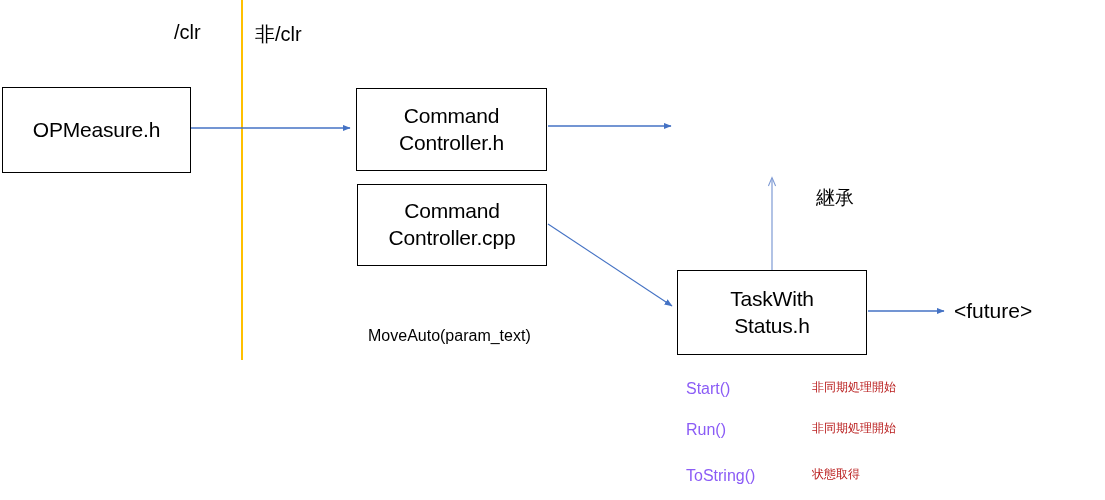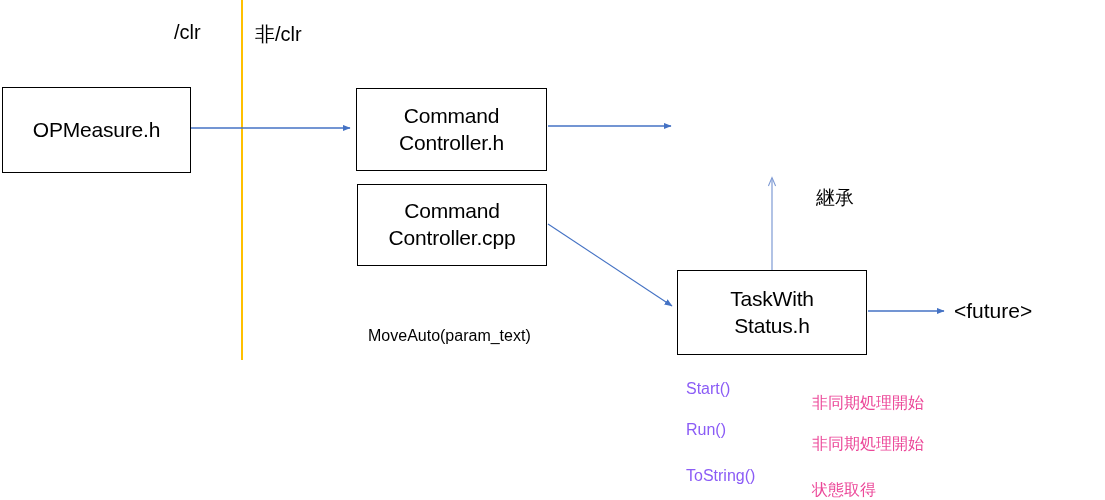--- a/index.html
+++ b/index.html
@@ -62,24 +62,23 @@
     white-space: nowrap;
   }
   .method-name {
     position: absolute;
     font-size: 16px;
     color: #8b5cf6;
     white-space: nowrap;
   }
   .method-desc {
     position: absolute;
-    font-size: 16px;
-    color: #ec4899;
+    font-size: 12px;
+    color: #b91c1c;
     white-space: nowrap;
-    margin-top: 14px;
   }
   svg.arrows {
     position: absolute;
     left: 0;
     top: 0;
     width: 1105px;
     height: 500px;
     pointer-events: none;
   }
 </style>

